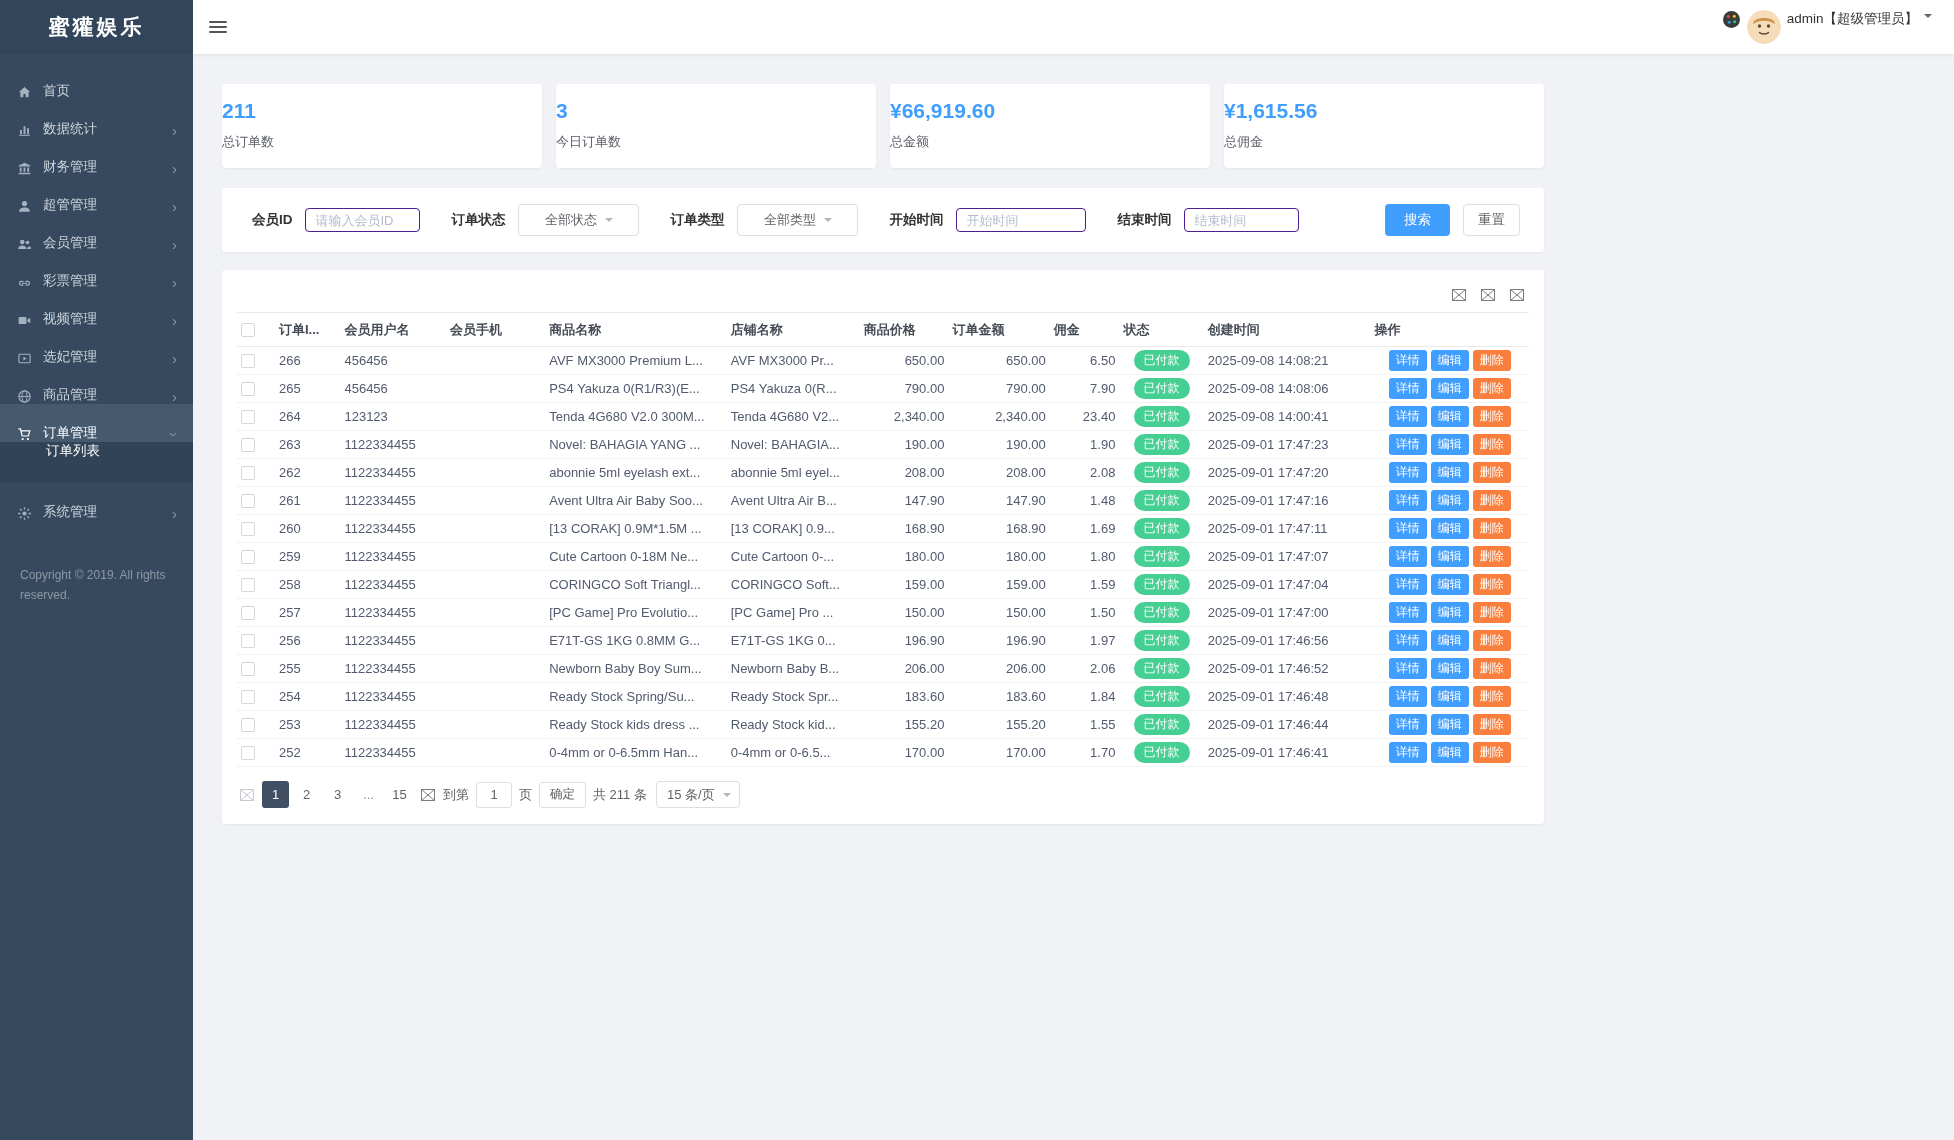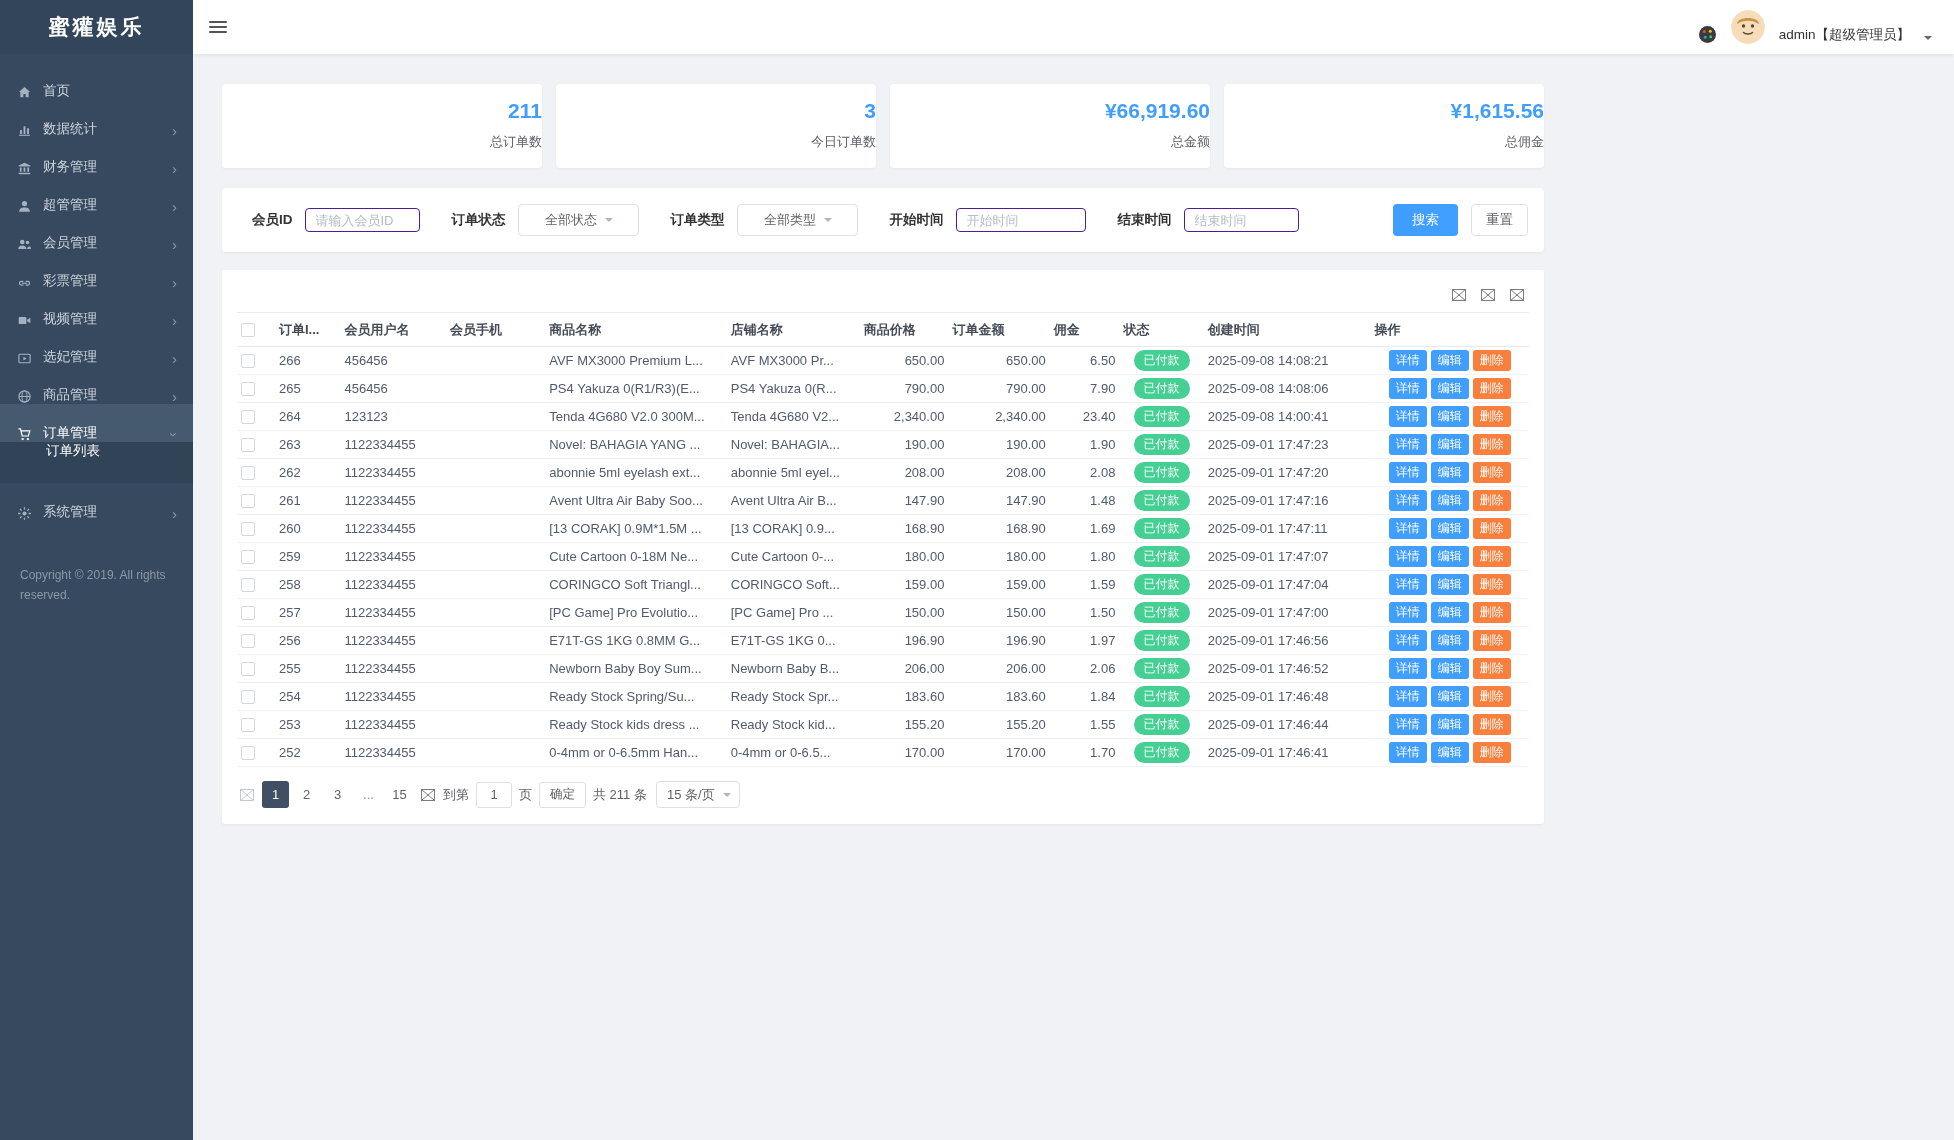--- a/index.html
+++ b/index.html
@@ -18,38 +18,38 @@
   .mi-label{flex:1;white-space:nowrap}
   .mi-arrow{font-size:15px;color:#8b99a8;line-height:1}
   .mi-arrow.open{transform:rotate(90deg)}
   .submenu-item{height:41px;display:flex;align-items:flex-start;padding-left:46px;font-size:13.5px;color:#fff;cursor:pointer;background:rgba(0,0,0,.08)}
   .copyright{margin-top:44px;padding:0 20px;font-size:12px;color:#8b98a5;line-height:1.7}
 
   
   .header{position:absolute;left:193px;top:0;right:0;height:54px;background:#fff;display:flex;align-items:center;box-shadow:0 1px 4px rgba(0,21,41,.08);z-index:2}
   .hamburger{margin-left:16px;cursor:pointer}
   .hamburger i{display:block;width:18px;height:2px;background:#555;margin:3px 0;border-radius:1px}
-  .header-right{margin-left:auto;display:flex;align-items:flex-end;padding-right:22px;gap:14px}
+  .header-right{margin-left:auto;display:flex;align-items:flex-start;padding-right:22px;gap:6px}
   .palette{width:19px;height:19px;display:inline-flex;cursor:pointer}
   .palette svg{width:19px;height:19px}
   .avatar{width:34px;height:34px;border-radius:50%;overflow:hidden;display:inline-flex;cursor:pointer}
   .avatar svg{width:34px;height:34px}
   .username{font-size:13.5px;color:#333;cursor:pointer;white-space:nowrap}
   .caret-down{width:0;height:0;border:4px solid transparent;border-top-color:#666;margin-top:4px;cursor:pointer}
 
   
   .main{position:absolute;left:193px;top:54px;right:0;bottom:0;padding:30px 0 0 29px}
   .content{width:1322px}
 
   .stats{display:flex;gap:14px}
-  .stat-card{flex:1;background:#fff;border-radius:4px;text-align:right;padding:15px 0 17px;box-shadow:0 1px 3px rgba(0,0,0,.05)}
+  .stat-card{flex:1;background:#fff;border-radius:4px;text-align:left;padding:15px 0 17px;box-shadow:0 1px 3px rgba(0,0,0,.05)}
   .stat-value{color:var(--accent,#409eff);font-size:21px;font-weight:bold}
   .stat-label{margin-top:10px;font-size:13px;color:#5a5e66}
 
-  .filter-card{margin-top:20px;background:#fff;border-radius:4px;height:64px;display:flex;align-items:center;padding:0 16px 0 30px;box-shadow:0 1px 3px rgba(0,0,0,.05)}
+  .filter-card{margin-top:20px;background:#fff;border-radius:4px;height:64px;display:flex;align-items:center;padding:0 24px 0 30px;box-shadow:0 1px 3px rgba(0,0,0,.05)}
   .fgroup{display:flex;align-items:center;margin-right:32px}
   .flabel{font-size:13.5px;font-weight:bold;color:#333;margin-right:12px;white-space:nowrap}
   .finput{height:24px;width:115px;border:1px solid #4c1d95;border-radius:4px;padding:0 10px;font-size:13px;color:#606266;outline:none;font-family:inherit}
   .finput::placeholder{color:#b4bccc}
   .finput.w130{width:130px}
   .fselect{height:32px;border:1px solid #dcdfe6;border-radius:4px;padding:0 8px 0 10px;font-size:13px;color:#606266;display:flex;align-items:center;justify-content:center;background:#fff;cursor:pointer}
   .fselect.w121{width:121px}
   .sel-caret{width:0;height:0;border:4px solid transparent;border-top-color:#b0b6bf;margin-left:8px;margin-top:4px}
   .btn-search{margin-left:auto;height:32px;padding:0 19px;background:var(--accent,#409eff);color:#fff;border:none;border-radius:4px;font-size:13.5px;cursor:pointer;font-family:inherit}
   .btn-reset{margin-left:13px;height:32px;padding:0 14px;background:#fff;color:#606266;border:1px solid #dcdfe6;border-radius:4px;font-size:13.5px;cursor:pointer;font-family:inherit}

